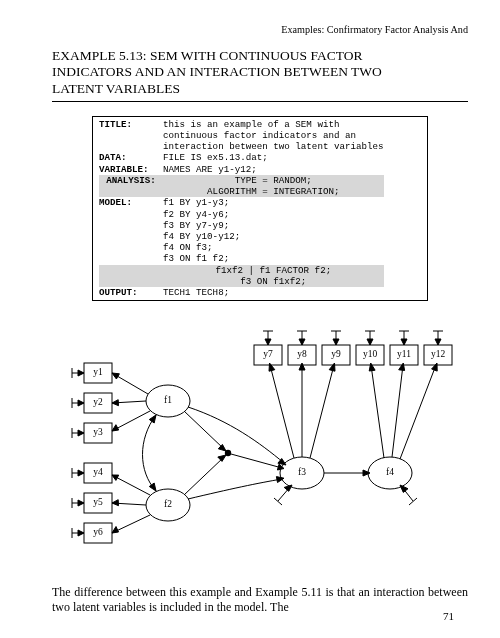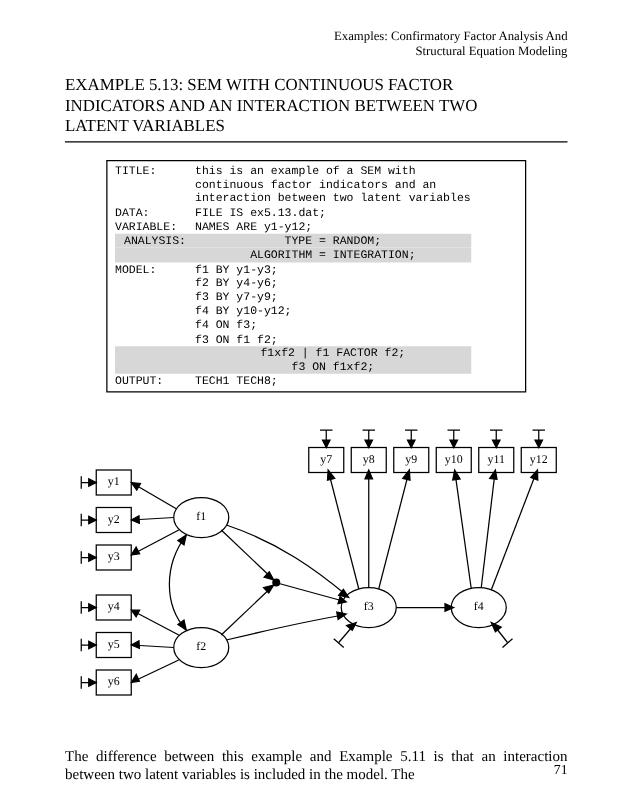--- a/index.html
+++ b/index.html
@@ -1,44 +1,43 @@
 <!DOCTYPE html>
 <html><head>
 <meta charset="utf-8">
 <style>
   body { margin: 0; background: #fff; font-family: "Times New Roman", serif; }
   .page { width: 500px; height: 638px; position: relative; }
-  .inner { padding: 24px 46px 0 52px; }
+  .inner { padding: 24px 32px 0 52px; }
   .rhead { text-align: right; font-size: 10.2px; line-height: 1.2; margin-bottom: 12px; }
   .title { font-size: 13.5px; font-weight: normal; line-height: 1.2; margin-bottom: 4px; }
   .hr { border: none; border-top: 1px solid #000; margin: 0 0 14px 0; }
   .codebox { margin: 0 auto 20px auto; width: 322px; border: 1px solid #000; padding: 2px 6px 2px 6px; }
   .codebox table { border-collapse: collapse; }
   .codebox td { font-family: "Courier New", monospace; font-size: 9.2px; line-height: 1.22; vertical-align: top; white-space: pre; padding: 0; }
-  .codebox td.k { width: 64px; }
+  .codebox td.k { width: 64px; font-weight: bold; }
   .codebox tr.sh td { background: #d7d7d7; text-align: center; }
   .fig { width: 400px; height: 248px; margin: 0 auto; display: block; }
   .fig rect.node { fill: #fff; stroke: #000; stroke-width: 1; }
   .fig ellipse.fac { fill: #fff; stroke: #000; stroke-width: 1; }
   .fig path.edge, .fig line.edge { fill: none; stroke: #000; stroke-width: 1; }
   .fig text { font-family: "Times New Roman", serif; font-size: 9.5px; text-anchor: middle; dominant-baseline: middle; }
   .fig circle.dot { fill: #000; }
   .fig polygon.ah { fill: #000; stroke: #000; }
   .bodytext { font-size: 12px; text-align: justify; margin-top: 16px; line-height: 1.2; }
   .pagenum { position: absolute; right: 46px; bottom: 16px; font-size: 11px; }
 </style>
 </head>
 <body>
 
 <div class="page">
   <div class="inner">
 
     <div class="rhead">
       <span>Examples: Confirmatory Factor Analysis And</span><br>
-      <span>Structural Equation Modeling</span>
     </div>
 
     <div class="title">
       <span>EXAMPLE 5.13: SEM WITH CONTINUOUS FACTOR</span><br>
       <span>INDICATORS AND AN INTERACTION BETWEEN TWO</span><br>
       <span>LATENT VARIABLES</span>
     </div>
     <hr class="hr">
 
     <div class="codebox">

